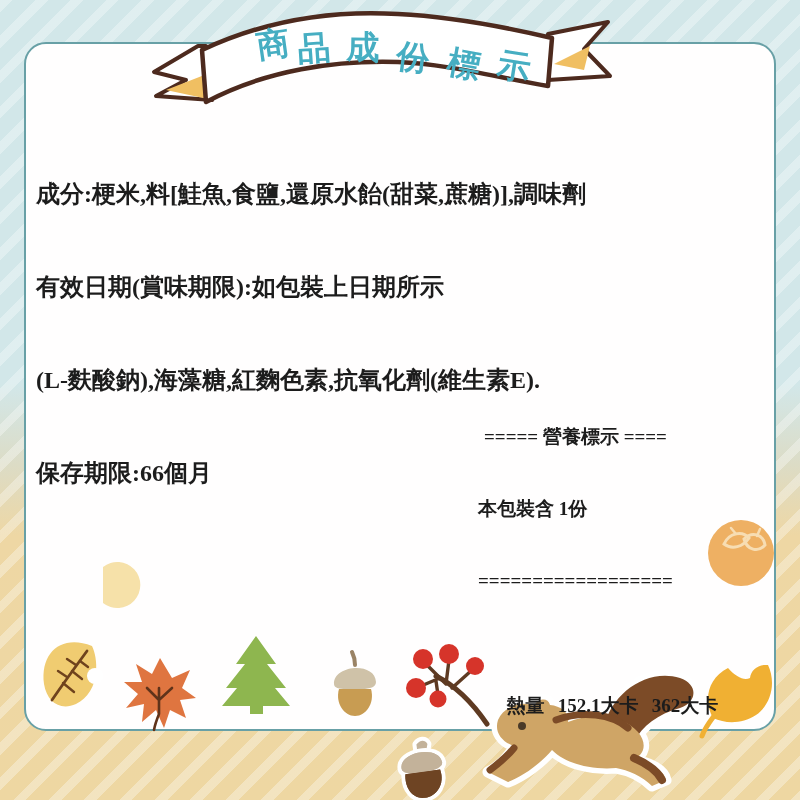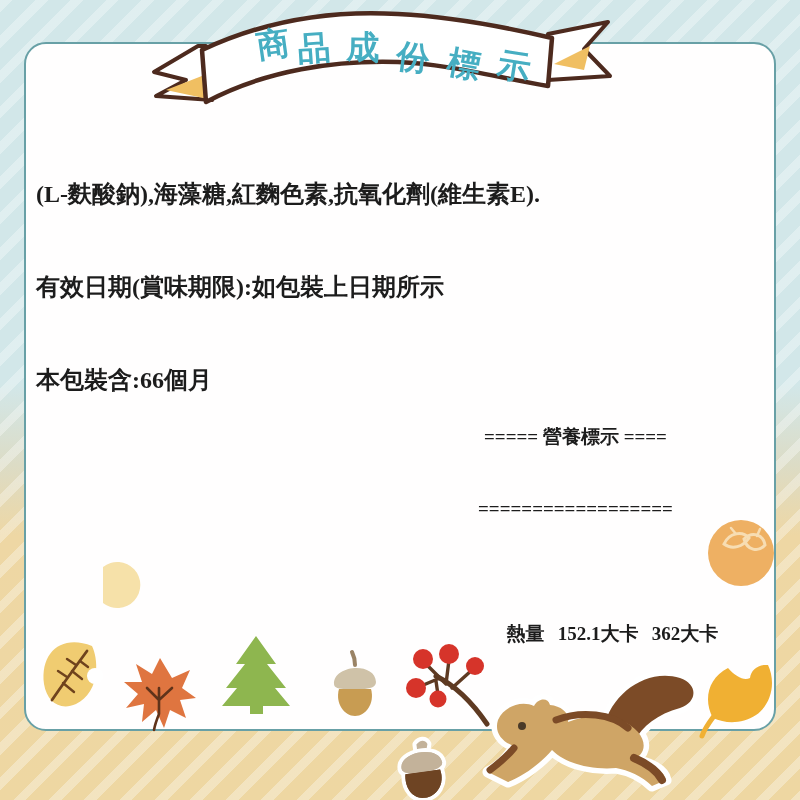--- a/index.html
+++ b/index.html
@@ -127,31 +127,33 @@
         <text transform="translate(127 42) rotate(-8)" class="bch">商</text>
         <text transform="translate(168 46) rotate(-4)" class="bch">品</text>
         <text transform="translate(217 45) rotate(1)" class="bch">成</text>
         <text transform="translate(267 55) rotate(7)" class="bch">份</text>
         <text transform="translate(318 62) rotate(10)" class="bch">標</text>
         <text transform="translate(368 64) rotate(9)" class="bch">示</text>
       </g>
   </svg>
 
   <div class="info">
+    <div>成分:梗米,料[鮭魚,食鹽,還原水飴(甜菜,蔗糖)],調味劑</div>
+    <div>有效日期(賞味期限):如包裝上日期所示</div>
     <div>(L-麩酸鈉),海藻糖,紅麴色素,抗氧化劑(維生素E).</div>
-    <div>有效日期(賞味期限):如包裝上日期所示</div>
-    <div>本包裝含:66個月</div>
+    <div>保存期限:66個月</div>
     
     
     
     
   </div>
 
   <div class="nut">
     <div class="title">===== 營養標示 ====</div>
+    <div>本包裝含 1份</div>
     <div>==================</div>
 
     <div class="nrow first">
       <span class="nl">熱量</span><span class="nv">152.1大卡</span><span class="nv">362大卡</span>
     </div>
     
     
     
     
     

